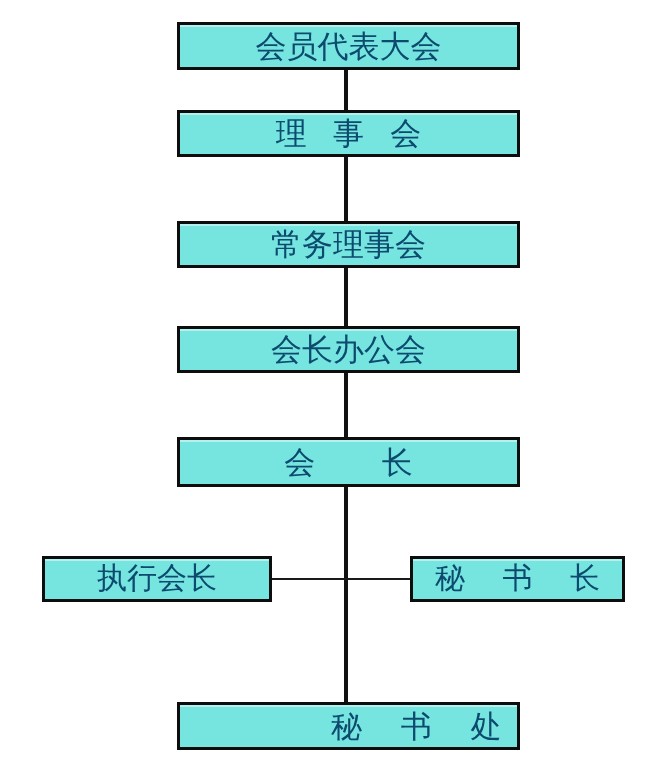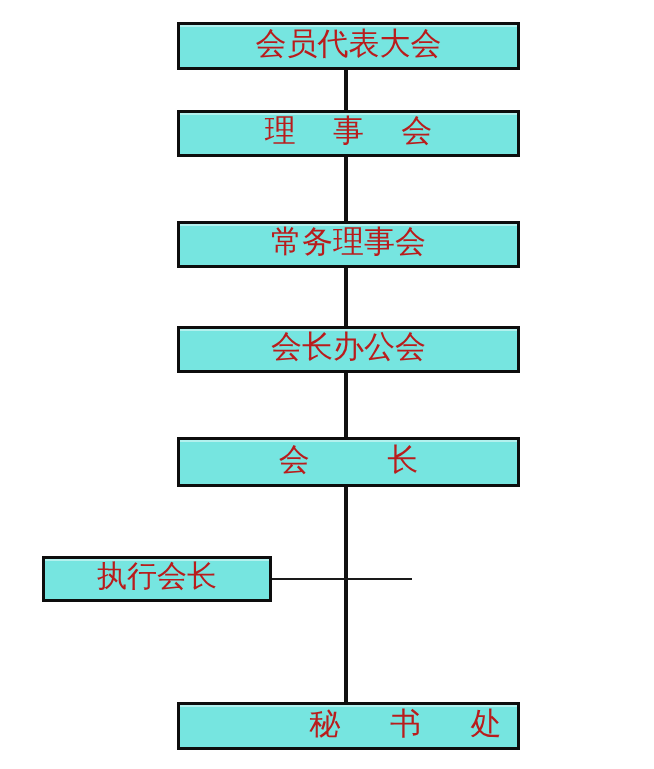--- a/index.html
+++ b/index.html
@@ -33,25 +33,25 @@
     box-sizing: border-box;
     background: #76e5e0;
     border: 3px solid #0d0d0d;
     display: flex;
     align-items: center;
     justify-content: center;
     z-index: 5;
     box-shadow: inset 0 2px 0 0 rgba(255,255,255,0.45);
   }
   .node .label {
-    color: #b91c1c;
+    color: #0c4a6e;
     font-size: 31px;
     line-height: 1;
     white-space: nowrap;
-    font-family: Liberation Mono, monospace;
+    font-family: Liberation Serif, serif;
     text-rendering: geometricPrecision;
   }
   .node.spaced .label { letter-spacing: 0.30em; text-indent: 0.30em; }
   .node.spaced-wide .label { letter-spacing: 0.95em; text-indent: 0.95em; }
   .node.spaced-mid .label { letter-spacing: 0.50em; text-indent: 0.50em; }
 
   .node.side .label { font-size: 30px; }
 </style>
 </head>
 <body>
@@ -80,18 +80,21 @@
   </div>
 
   <div class="node side" style="left:42px; top:556px; width:230px; height:46px;">
     <span class="label">执行会长</span>
   </div>
 
   <div class="node spaced-wide" style="left:177px; top:437px; width:343px; height:50px;">
     <span class="label">会 长</span>
   </div>
 
+  <div class="node side spaced-mid" style="left:410px; top:556px; width:215px; height:46px;">
+    <span class="label">秘 书 长</span>
+  </div>
 
   <div class="node spaced-mid" style="left:177px; top:702px; width:343px; height:48px;justify-content:flex-end;">
     <span class="label">秘 书 处</span>
   </div>
 
 </div>
 
 </body></html>

